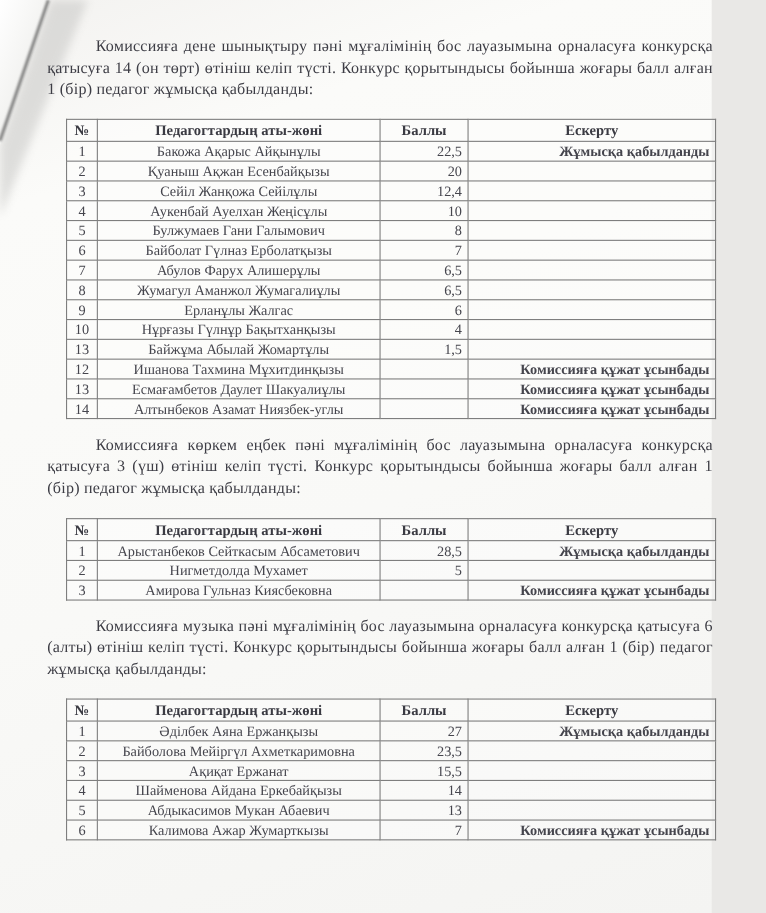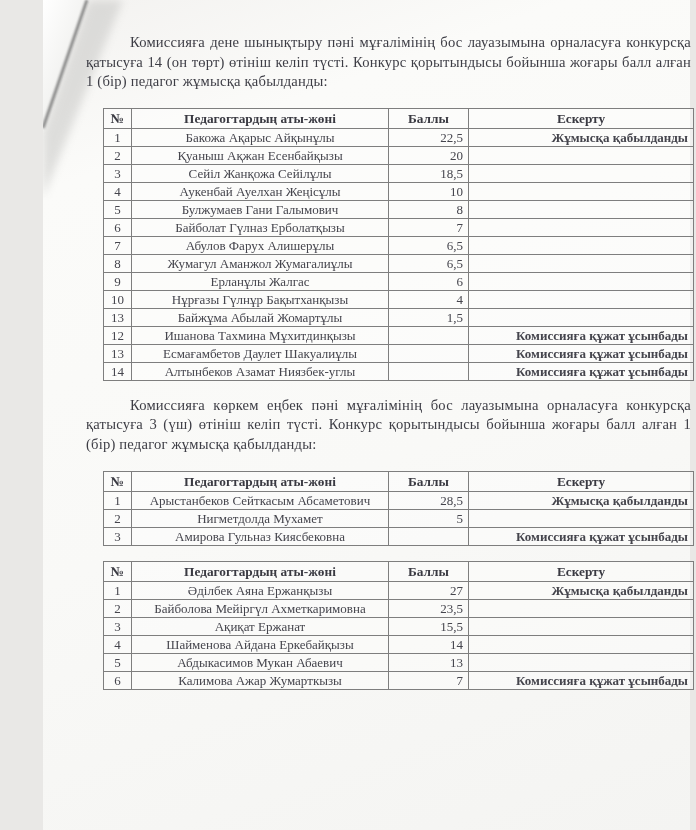--- a/index.html
+++ b/index.html
@@ -5,21 +5,20 @@
   html,body { margin:0; padding:0; }
   body {
     width:696px; height:830px; overflow:hidden;
     font-family:"Liberation Serif","DejaVu Serif",serif;
     background:#e9e8e6;
   }
   .page {
     position:relative; width:647px; height:830px;
     background:linear-gradient(160deg,#f3f2f0 0%,#fbfbf9 18%,#f9f9f7 55%,#f4f4f2 100%);
     color:#3e3e46;
-    margin-left:43px;
   }
   .corner-fold { position:absolute; top:0; left:0; width:130px; height:200px; pointer-events:none; }
   .content { position:absolute; left:43px; top:33px; width:605px; }
   p.para {
     margin:0 0 16px 0;
     font-size:14.6px; line-height:19.6px;
     text-align:justify; text-indent:44px;
     letter-spacing:0.2px; color:#3d3d45;
   }
   table.results {
@@ -103,21 +102,21 @@
           </tr>
           <tr>
             <td>2</td>
             <td>Қуаныш Ақжан Есенбайқызы</td>
             <td>20</td>
             <td></td>
           </tr>
           <tr>
             <td>3</td>
             <td>Сейіл Жанқожа Сейілұлы</td>
-            <td>18,5</td>
+            <td>12,4</td>
             <td></td>
           </tr>
           <tr>
             <td>4</td>
             <td>Аукенбай Ауелхан Жеңісұлы</td>
             <td>10</td>
             <td></td>
           </tr>
           <tr>
             <td>5</td>
@@ -214,20 +213,21 @@
           </tr>
           <tr>
             <td>3</td>
             <td>Амирова Гульназ Киясбековна</td>
             <td></td>
             <td>Комиссияға құжат ұсынбады</td>
           </tr>
         </tbody>
       </table>
 
+    <p class="para">Комиссияға музыка пәні мұғалімінің бос лауазымына орналасуға конкурсқа қатысуға 6 (алты) өтініш келіп түсті. Конкурс қорытындысы бойынша жоғары балл алған 1 (бір) педагог жұмысқа қабылданды:</p>
 
     <table class="results spacer-3">
       <colgroup>
           <col class="c-num">
           <col class="c-name">
           <col class="c-score">
           <col class="c-note">
         </colgroup>
     <thead>
           <tr>

